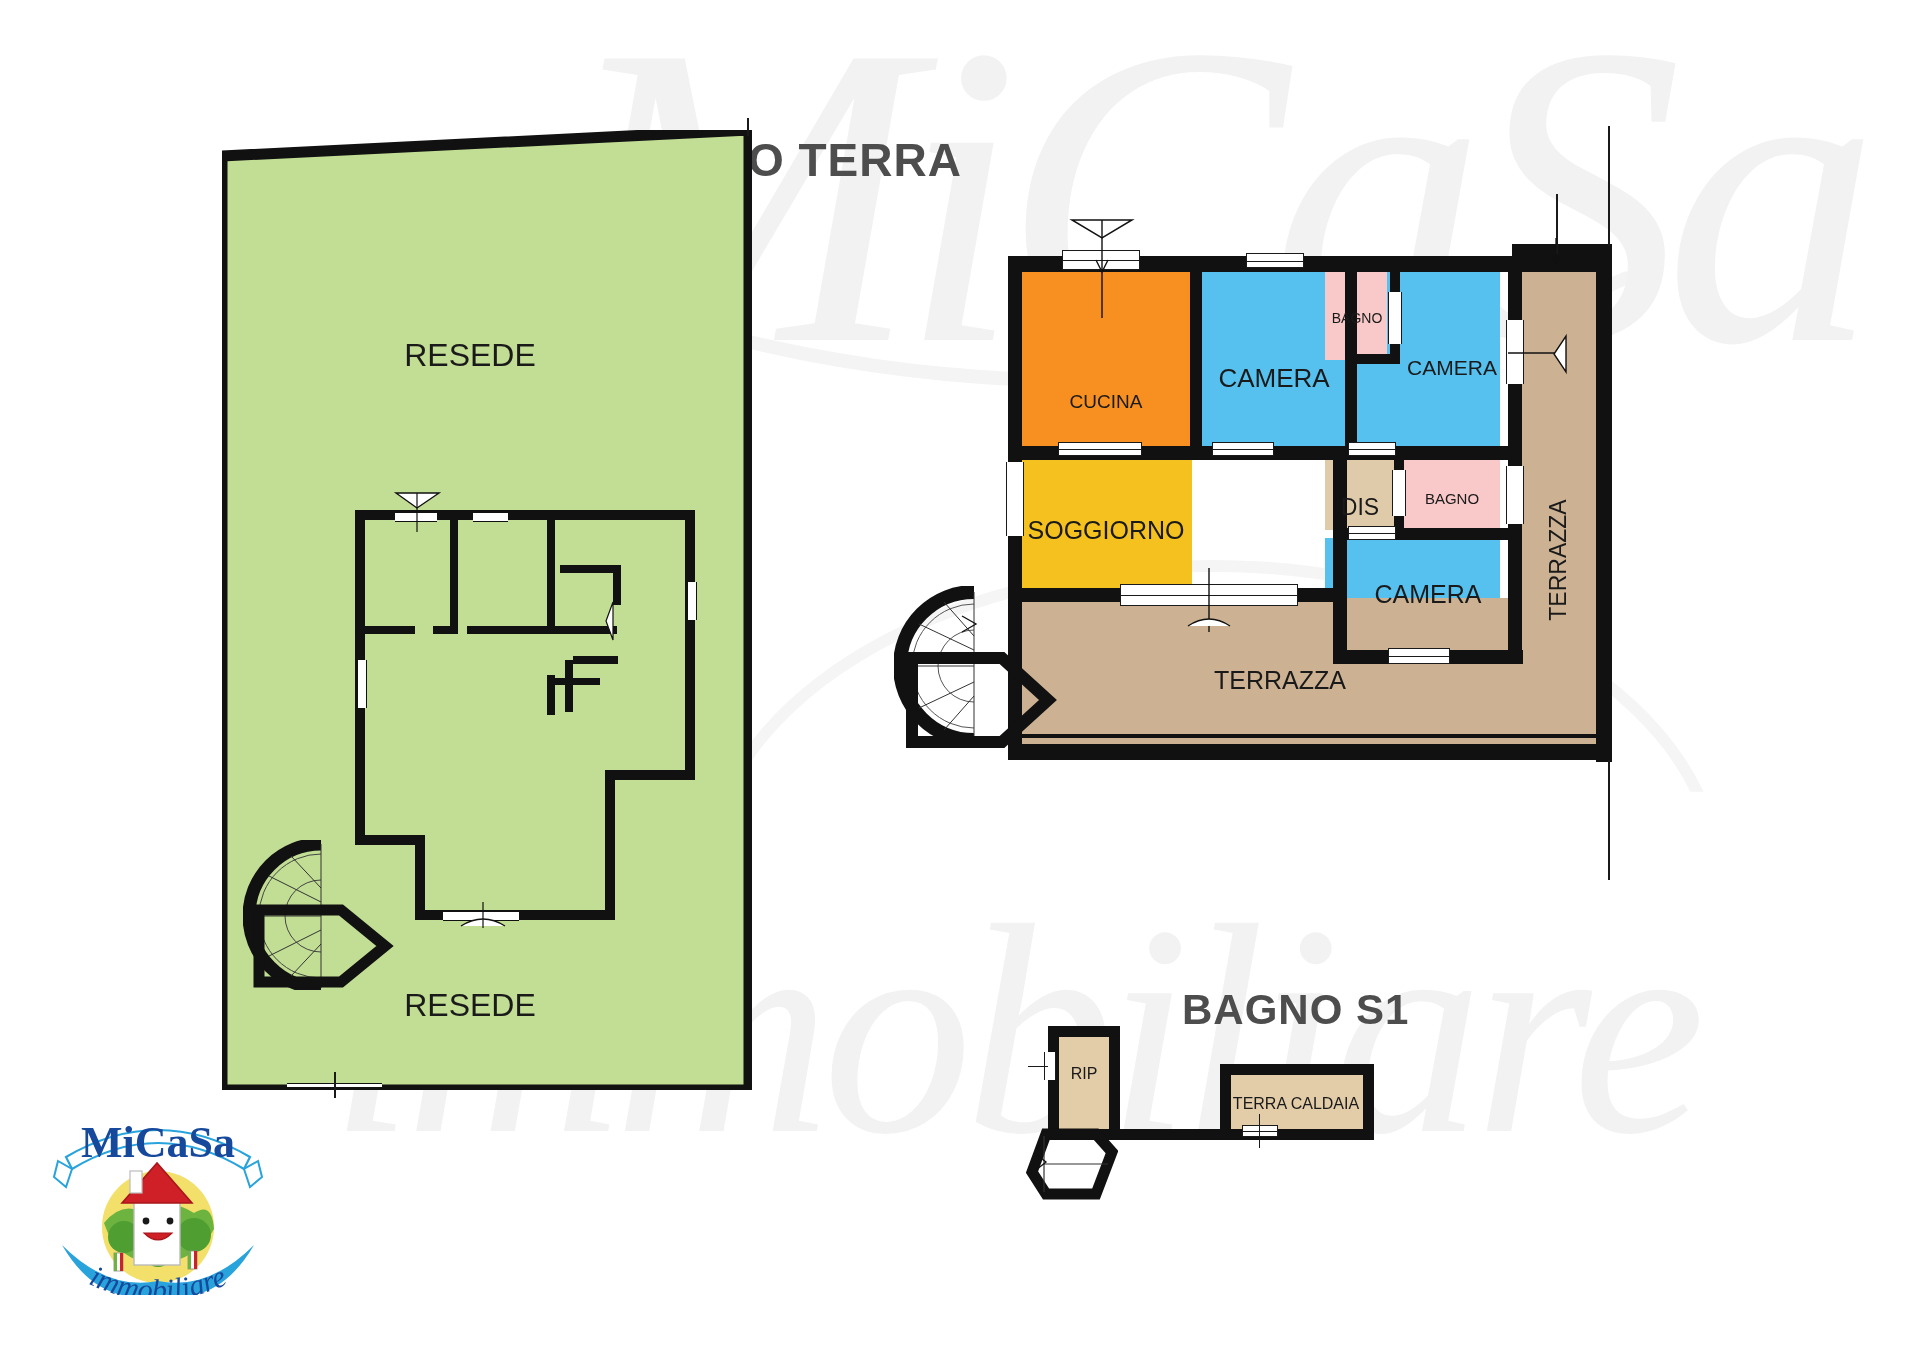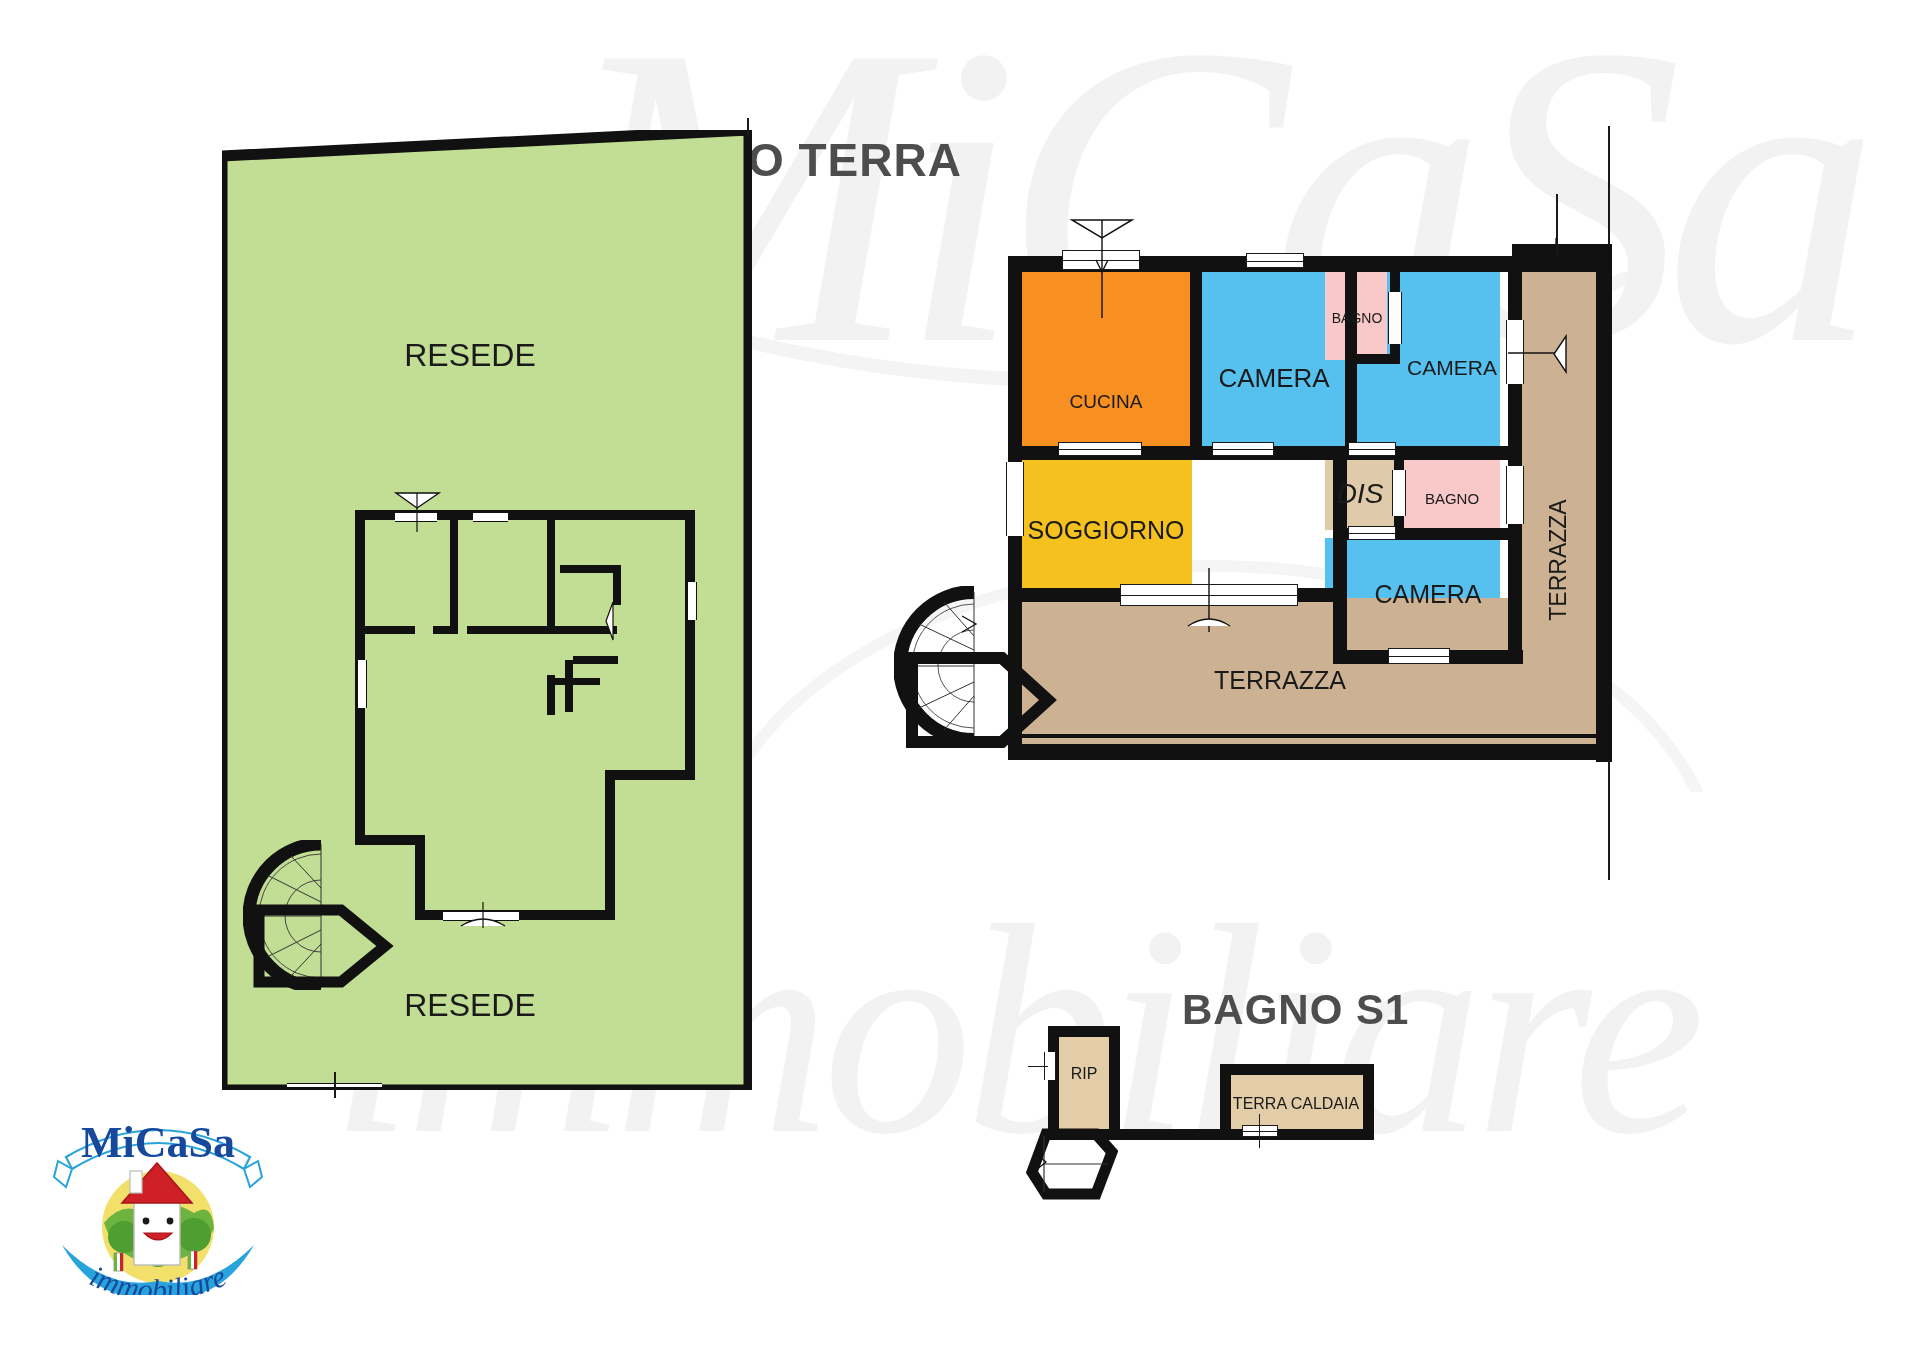--- a/index.html
+++ b/index.html
@@ -323,21 +323,21 @@
     </svg>
     <svg class="stair" style="position:absolute; left:-104px; top:400px; width:200px; height:120px;">
       <path d="M16,8 L106,8 L152,50 L106,92 L16,92 Z" fill="none" stroke="#111" stroke-width="12"></path>
     </svg>
 
     <div class="lbl lbl-c" style="left:106px; top:115px; font-size:19px;margin-top:37px;">CUCINA</div>
     <div class="lbl lbl-c" style="left:274px; top:128px; font-size:26px;">CAMERA</div>
     <div class="lbl lbl-c" style="left:357px; top:68px;  font-size:14px;">BAGNO</div>
     <div class="lbl lbl-c" style="left:452px; top:118px; font-size:21px;">CAMERA</div>
     <div class="lbl lbl-c" style="left:106px; top:280px; font-size:25px;">SOGGIORNO</div>
-    <div class="lbl lbl-c" style="left:360px; top:244px; font-size:28px;font-style:italic;">DIS</div>
+    <div class="lbl lbl-c" style="left:360px; top:257px; font-size:23px;">DIS</div>
     <div class="lbl lbl-c" style="left:452px; top:248px; font-size:15px;">BAGNO</div>
     <div class="lbl lbl-c" style="left:428px; top:344px; font-size:25px;">CAMERA</div>
     <div class="lbl lbl-v" style="left:558px; top:310px; font-size:23px;">TERRAZZA</div>
     <div class="lbl lbl-c" style="left:280px; top:430px; font-size:25px;">TERRAZZA</div>
   </div>
 
   <div id="piano-s1" style="position:absolute; left:1040px; top:1022px; width:420px; height:170px;">
 
     <div class="room" style="left:18px; top:14px; width:52px; height:98px; background:#E3CCA8;"></div>
     <div class="blk" style="left:8px;  top:4px;  width:72px; height:11px;"></div>

